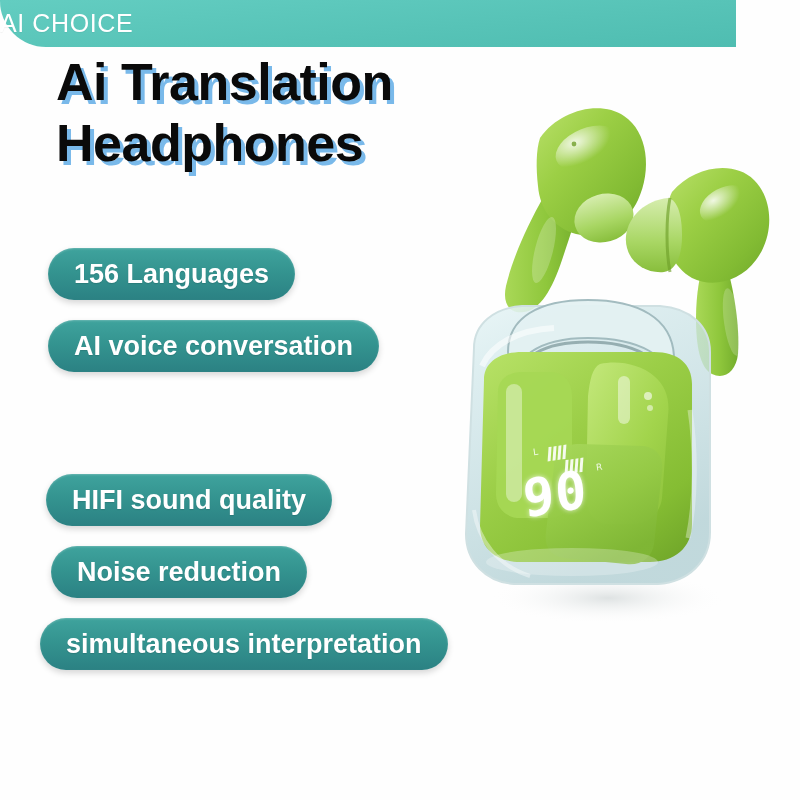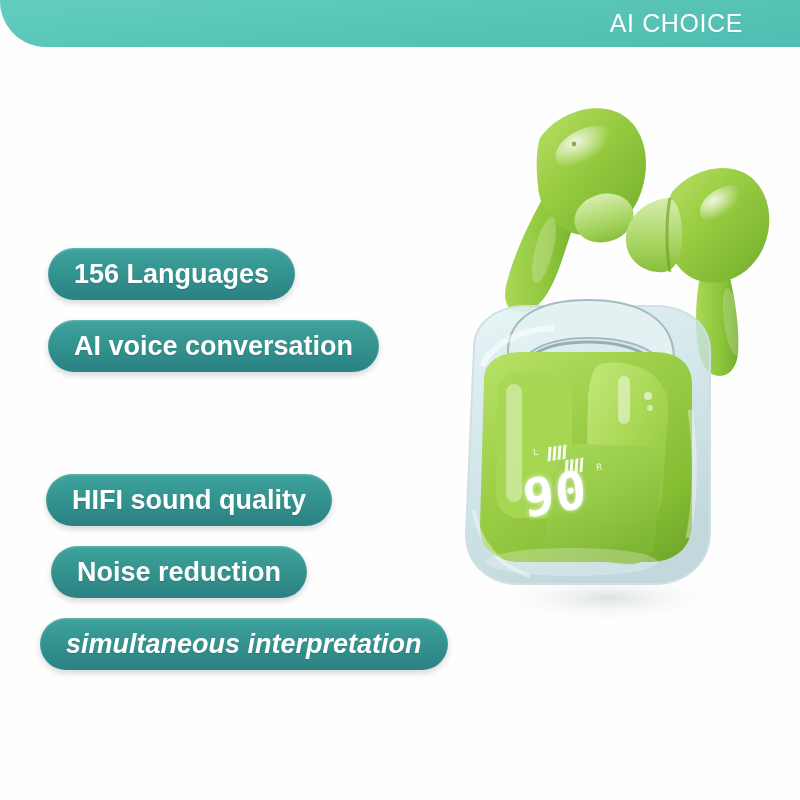--- a/index.html
+++ b/index.html
@@ -19,27 +19,27 @@
     height: 800px;
     background: #fefefe;
     overflow: hidden;
   }
 
   
   .top-banner {
     position: absolute;
     left: 0;
     top: 0;
-    width: 800px;
+    width: 736px;
     height: 47px;
     background: linear-gradient(175deg, #63cdc1 0%, #57c3b7 60%, #4fbdb1 100%);
     border-bottom-left-radius: 46px;
     display: flex;
     align-items: center;
-    justify-content: flex-end;
+    justify-content: flex-start;
     box-sizing: border-box;
     padding-right: 57px;
   }
   .top-banner-label {
     color: #ffffff;
     font-size: 25px;
     letter-spacing: 0.6px;
     font-weight: 400;
     line-height: 1;
     text-shadow: 0 1px 1px rgba(0,0,0,0.05);
@@ -81,21 +81,21 @@
     font-weight: bold;
     line-height: 1;
     white-space: nowrap;
     text-shadow: 0 1px 1px rgba(0,0,0,0.12);
   }
   .pill-0 { left: 48px;  top: 248px; }
   .pill-1 { left: 48px;  top: 320px; }
   .pill-2 { left: 44px;  top: 396px; }
   .pill-3 { left: 46px;  top: 474px; text-align: center; }
   .pill-4 { left: 51px;  top: 546px; }
-  .pill-5 { left: 40px;  top: 618px; font-style: italic; }
+  .pill-5 { left: 40px;  top: 618px; }
 
   
   .bottom-banner {
     position: absolute;
     left: 0;
     top: 696px;
     width: 800px;
     height: 104px;
     background: linear-gradient(180deg, #0e4a52 0%, #0c454d 100%);
   }
@@ -178,20 +178,24 @@
 </style>
 </head>
 <body>
 
 <div class="page">
 
   <div class="top-banner">
     <span class="top-banner-label">AI CHOICE</span>
   </div>
 
+  <div class="title-block">
+    <div class="title-line">Ai Translation</div>
+    <div class="title-line">Headphones</div>
+  </div>
 
   <div class="product-area">
     <svg class="product-svg" width="400" height="540" viewBox="0 0 400 540" xmlns="http://www.w3.org/2000/svg">
       <defs>
         <linearGradient id="budBody" x1="0" y1="0" x2="1" y2="1">
           <stop offset="0%" stop-color="#b9e06a"></stop>
           <stop offset="35%" stop-color="#9ccf45"></stop>
           <stop offset="75%" stop-color="#82bb33"></stop>
           <stop offset="100%" stop-color="#6fa72b"></stop>
         </linearGradient>

